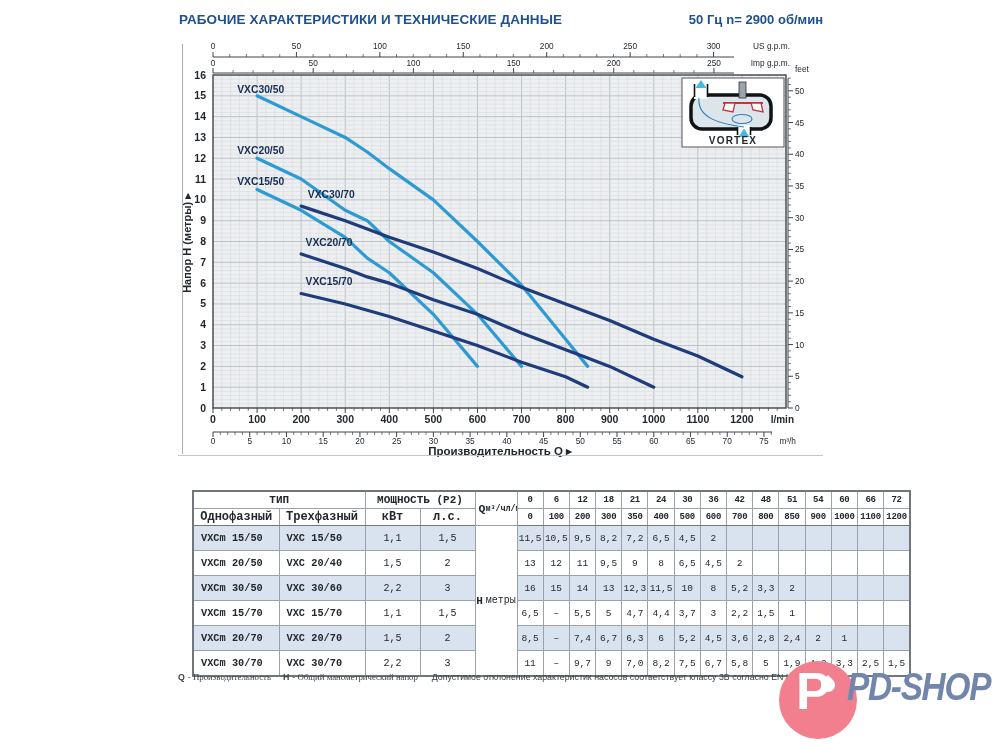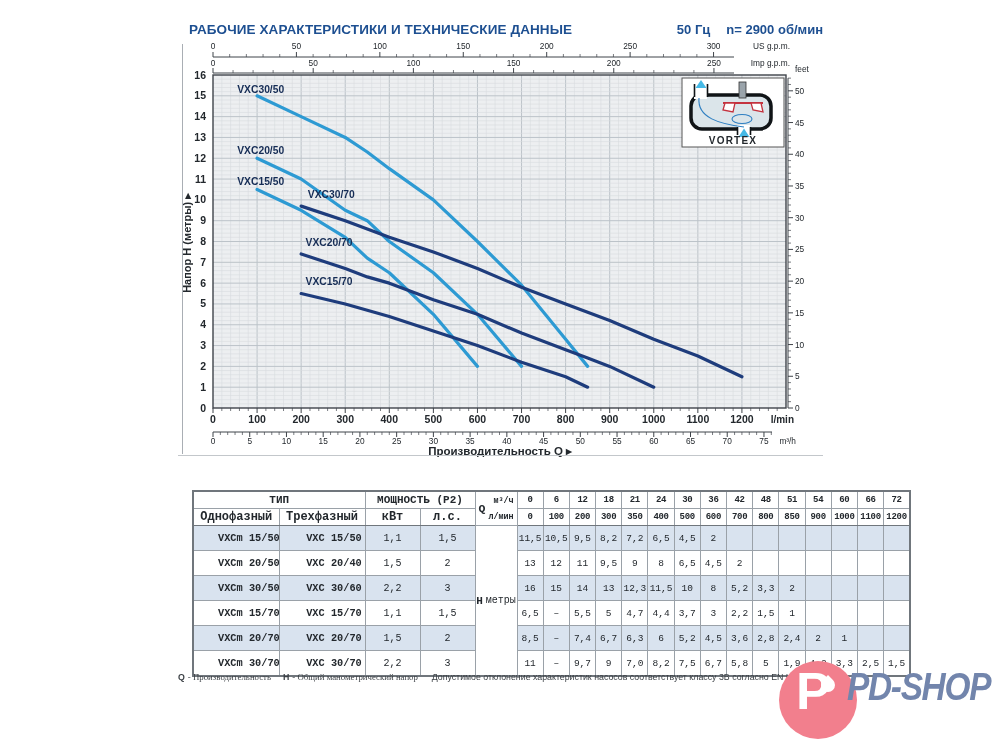--- a/index.html
+++ b/index.html
@@ -1,40 +1,40 @@
 <!DOCTYPE html>
 <html style="--title: #1d4f91; --curve_light: #2d9ad3; --curve_dark: #1e3c7c; --curve_label: #152c55; --plot_bg: #edeff1; --grid_minor: #d8dcdf; --grid_major: #bcc3c9; --stripe: #d9e3ef; --logo_pink: #f27f8d; --logo_text: #7285ac; --arrow_cyan: #45b9e6; --axis_ink: #3f444a;"><head>
 <meta charset="utf-8">
 <style>
   html,body{margin:0;padding:0;}
   body{width:1000px;height:748px;position:relative;background:#fff;overflow:hidden;
        font-family:"Liberation Sans",sans-serif;color:#23282d;}
   .titlebar{position:absolute;left:178px;top:11px;width:645px;display:flex;
             justify-content:space-between;align-items:baseline;}
-  .titlebar h1{margin:11px;font-size:13.5px;font-weight:bold;color:var(--title,#1d4f91);letter-spacing:.1px;}
-  .freq{font-size:13px;font-weight:bold;color:var(--title,#1d4f91);display:flex;gap:16px;white-space:nowrap;}
+  .titlebar h1{margin:1px;font-size:13.5px;font-weight:bold;color:var(--title,#1d4f91);letter-spacing:.1px;}
+  .freq{font-size:13px;font-weight:bold;color:var(--title,#1d4f91);display:flex;gap:4px;white-space:nowrap;}
   .vline{position:absolute;left:182px;top:44px;width:1px;height:410px;background:#a9aeb4;}
   #chart-svg{position:absolute;left:178px;top:40px;}
   .divider{position:absolute;left:178px;top:455px;width:645px;height:1px;background:#c3c7cb;}
 
   table{position:absolute;left:192px;top:490px;width:719px;border-collapse:collapse;
         table-layout:fixed;border:2px solid #70767c;font-family:Liberation Mono, monospace;}
   th,td{border:1px solid #9aa1a8;padding:0;text-align:center;overflow:hidden;white-space:nowrap;}
   thead th{background:#fff;font-weight:bold;height:16px;line-height:16px;}
   thead tr:last-child th{border-bottom:1.6px solid #70767c;}
   th.grp{font-size:11px;}
   th.sub{font-size:12px;}
   th.hv{font-size:9px;letter-spacing:-.3px;}
   th.qth{vertical-align:middle;}
   .qwrap{display:flex;align-items:center;justify-content:space-between;padding:0 3px;height:32px;}
   .qbig{font-size:11.5px;font-weight:bold;}
-  .qunits{display:flex;flex-direction:column;font-size:8.4px;font-weight:bold;line-height:16px;text-align:right;}
+  .qunits{display:flex;flex-direction:row;font-size:8.4px;font-weight:bold;line-height:16px;text-align:right;}
   tbody td{height:24px;font-size:9.5px;background:#fff;}
   tbody tr.stripe td{background:var(--stripe,#d9e3ef);}
-  td.name{font-weight:bold;font-size:10.3px;text-align:center;padding-left:24px;}
+  td.name{font-weight:bold;font-size:10.3px;text-align:left;padding-left:7px;}
   td.mid{font-size:10px;}
   td.hcell{background:#fff !important;}
   .hwrap{display:flex;align-items:center;justify-content:center;gap:3px;}
   .hbig{font-size:11px;font-weight:bold;}
   .hunit{font-size:10px;}
 
   .pagefooter{position:absolute;left:178px;top:672px;width:645px;display:flex;
           font-size:8.8px;color:#3a3f44;align-items:baseline;}
   .pagefooter .key{font-weight:bold;}
   .pagefooter .txt{margin-left:3px;margin-right:12px;font-family:Liberation Serif, serif;}

